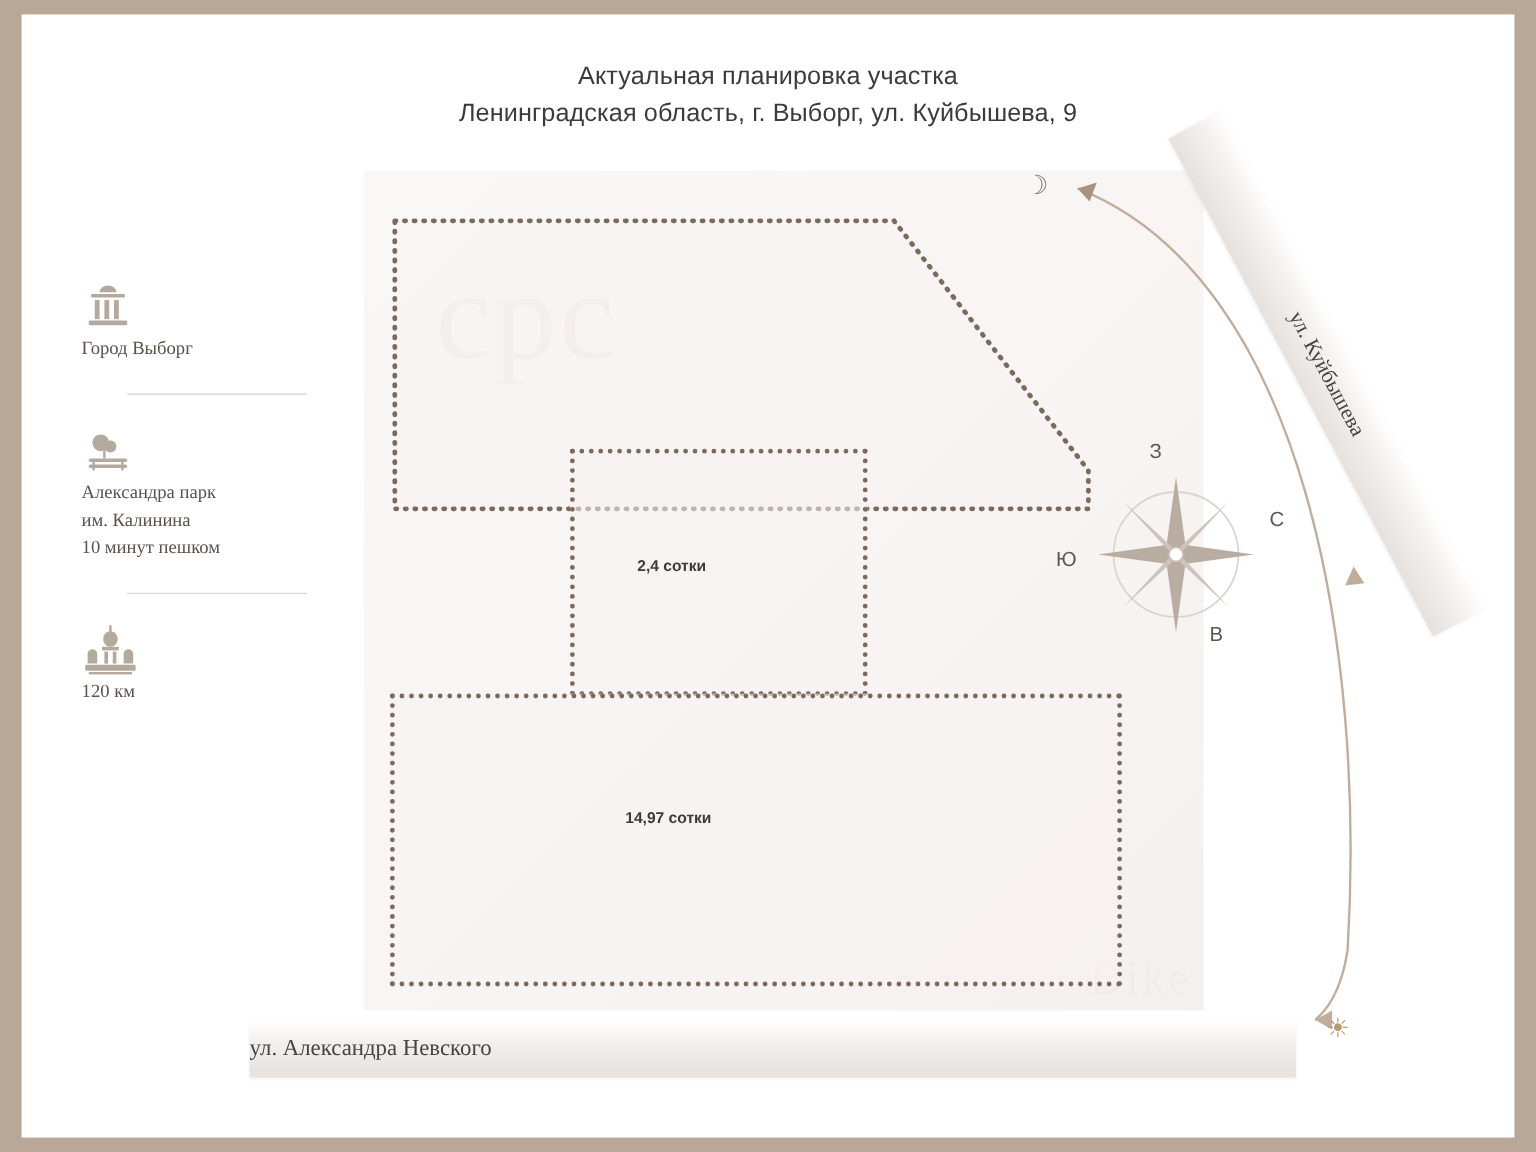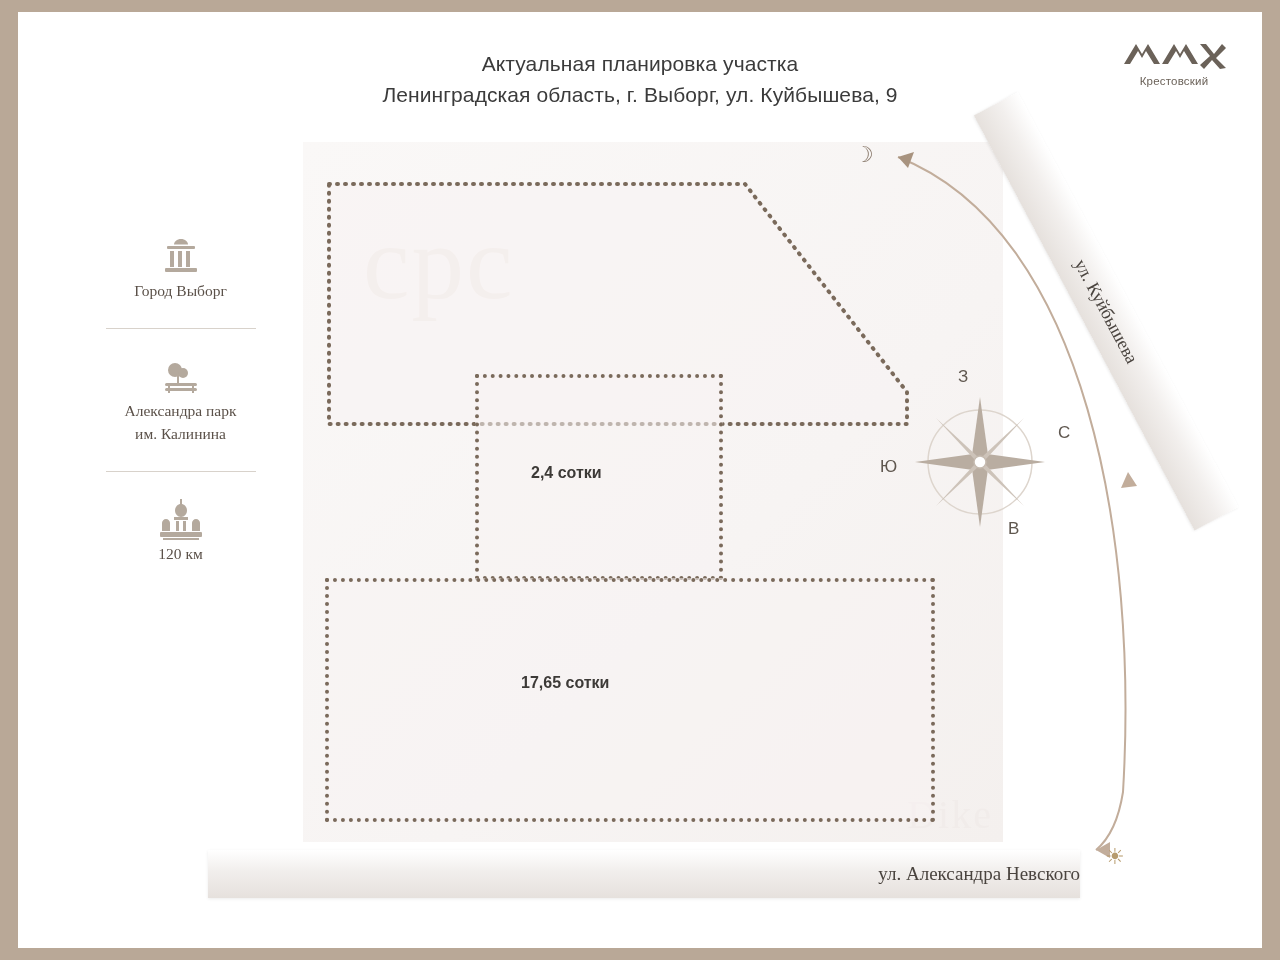--- a/index.html
+++ b/index.html
@@ -58,21 +58,21 @@
     margin-top: 3px;
     color: #6b6259;
   }
 
   
   .info-col {
     position: absolute;
     left: 50px;
     top: 215px;
     width: 225px;
-    text-align: center;
+    text-align: left;
     color: #5b5149;
   }
   .info-item { padding: 6px 0 4px; }
   .info-icon {
     display: block;
     height: 46px;
     line-height: 46px;
     color: #b4a99d;
   }
   .info-icon svg { display: inline-block; vertical-align: middle; }
@@ -143,21 +143,21 @@
     height: 206px;
   }
   .parcel-low {
     left: 22px;
     top: 436px;
     width: 610px;
     height: 244px;
   }
   .parcel-label {
     position: absolute;
-    font-size: 16px;
+    font-size: 13px;
     font-weight: bold;
     color: #3d3a37;
     white-space: nowrap;
   }
   .label-mid { left: 228px; top: 322px; }
   .label-low { left: 218px; top: 532px; }
 
   
   .compass {
     position: absolute;
@@ -182,21 +182,21 @@
     position: absolute;
     left: 190px;
     top: 838px;
     width: 872px;
     height: 48px;
     background: linear-gradient(180deg, #ffffff 0%, #f1eeec 45%, #e6e1dd 100%);
     box-shadow: 0 1px 3px rgba(0,0,0,.08);
   }
   .street-bottom span {
     display: block;
-    text-align: right;
+    text-align: left;
     line-height: 48px;
     font-size: 19px;
     color: #4a443f;
     font-family: "Liberation Serif", serif;
   }
   .street-right {
     position: absolute;
     left: 1000px;
     top: 80px;
     width: 470px;
@@ -242,32 +242,20 @@
 </head>
 <body>
 
 <div id="page">
 
   <div class="title-block">
     <span class="title-line">Актуальная планировка участка</span>
     <span class="title-line">Ленинградская область, г. Выборг, ул. Куйбышева, 9</span>
   </div>
 
-  <div class="logo">
-    <span class="logo-mark">
-      <svg width="104" height="32" viewBox="0 0 104 32" aria-hidden="true">
-        <g fill="#6b6259">
-          <polygon points="2,26 14,6 20,16 26,6 38,26 32,26 24,13 20,20 16,13 8,26"></polygon>
-          <polygon points="40,26 52,6 58,16 64,6 76,26 70,26 62,13 58,20 54,13 46,26"></polygon>
-          <polygon points="78,6 84,6 92,16 100,6 104,10 94,20 104,30 98,31 90,22 82,31 78,27 88,18"></polygon>
-        </g>
-      </svg>
-    </span>
-    <span class="logo-name">Крестовский</span>
-  </div>
 
   <div class="info-col">
 
     <div class="info-item">
       <span class="info-icon">
         <svg width="44" height="40" viewBox="0 0 44 40" aria-hidden="true">
           <g fill="#b4a99d">
             <path d="M22 2c4 0 7 2.6 7 5.6H15C15 4.6 18 2 22 2z"></path>
             <rect x="8" y="9" width="28" height="3" rx="1"></rect>
             <rect x="11" y="14" width="4" height="16"></rect>
@@ -291,20 +279,21 @@
             <rect x="18" y="18" width="2" height="8"></rect>
             <rect x="6" y="26" width="32" height="3" rx="1.5"></rect>
             <rect x="6" y="31" width="32" height="3" rx="1.5"></rect>
             <rect x="9" y="28" width="2" height="8"></rect>
             <rect x="33" y="28" width="2" height="8"></rect>
           </g>
         </svg>
       </span>
       <span class="info-text">Александра парк</span>
       <span class="info-text">им. Калинина</span>
+      <span class="info-text">10 минут пешком</span>
     </div>
 
     <div class="info-sep"></div>
 
     <div class="info-item">
       <span class="info-icon">
         <svg width="48" height="44" viewBox="0 0 48 44" aria-hidden="true">
           <g fill="#b4a99d">
             <rect x="23" y="1" width="2" height="6"></rect>
             <path d="M24 6c3.5 0 6 3 6 6.5S27.5 19 24 19s-6-3-6-6.5S20.5 6 24 6z"></path>
@@ -329,21 +318,21 @@
     <div class="parcel-upper-wrap">
       <svg width="586" height="248" viewBox="0 0 586 248" aria-hidden="true">
         <polygon points="4,4 420,4 582,212 582,244 4,244" fill="rgba(247,243,242,.55)" stroke="#7a6a5b" stroke-width="4" stroke-dasharray="1 7" stroke-linecap="round"></polygon>
       </svg>
     </div>
 
     <div class="parcel parcel-mid"></div>
     <div class="parcel-label label-mid">2,4 сотки</div>
 
     <div class="parcel parcel-low"></div>
-    <div class="parcel-label label-low">17,65 сотки</div>
+    <div class="parcel-label label-low">14,97 сотки</div>
   </div>
 
   <div class="sunpath">
     <svg width="360" height="760" viewBox="0 0 360 760" aria-hidden="true">
       <path d="M60 45 C 250 120, 300 430, 285 680 C 280 712, 270 728, 258 738" fill="none" stroke="#c2ad9b" stroke-width="2"></path>
       <polygon points="60,45 76,40 70,56" fill="#a8937f"></polygon>
       <polygon points="290,360 299,374 283,376" fill="#c2ad9b"></polygon>
       <polygon points="258,738 272,730 272,746" fill="#c2ad9b"></polygon>
     </svg>
   </div>

